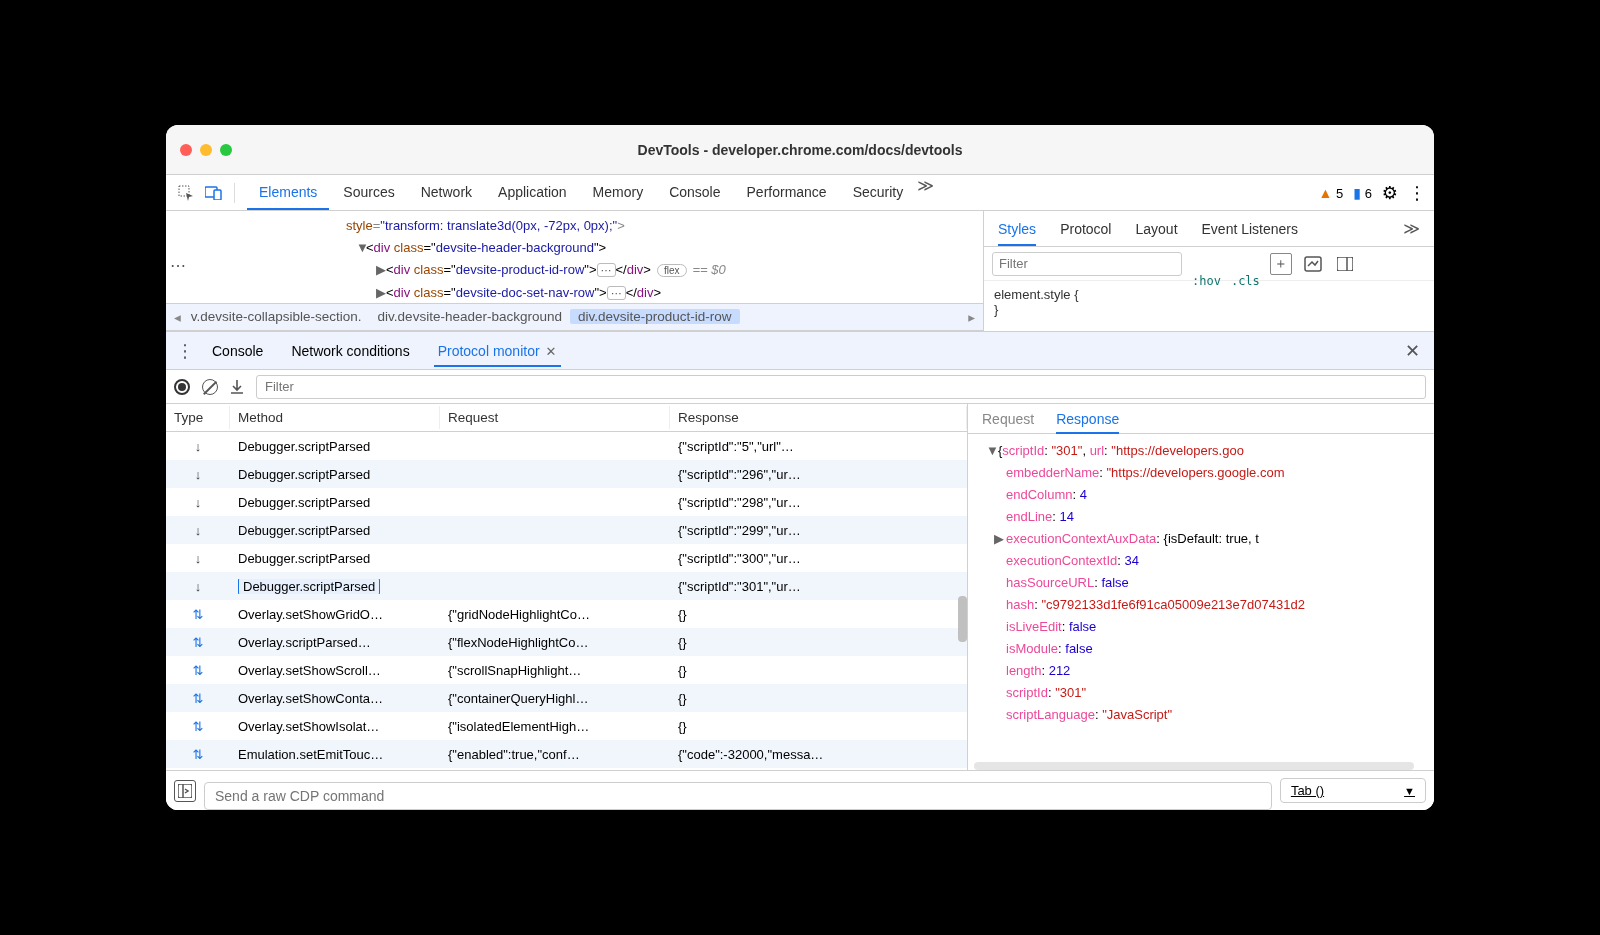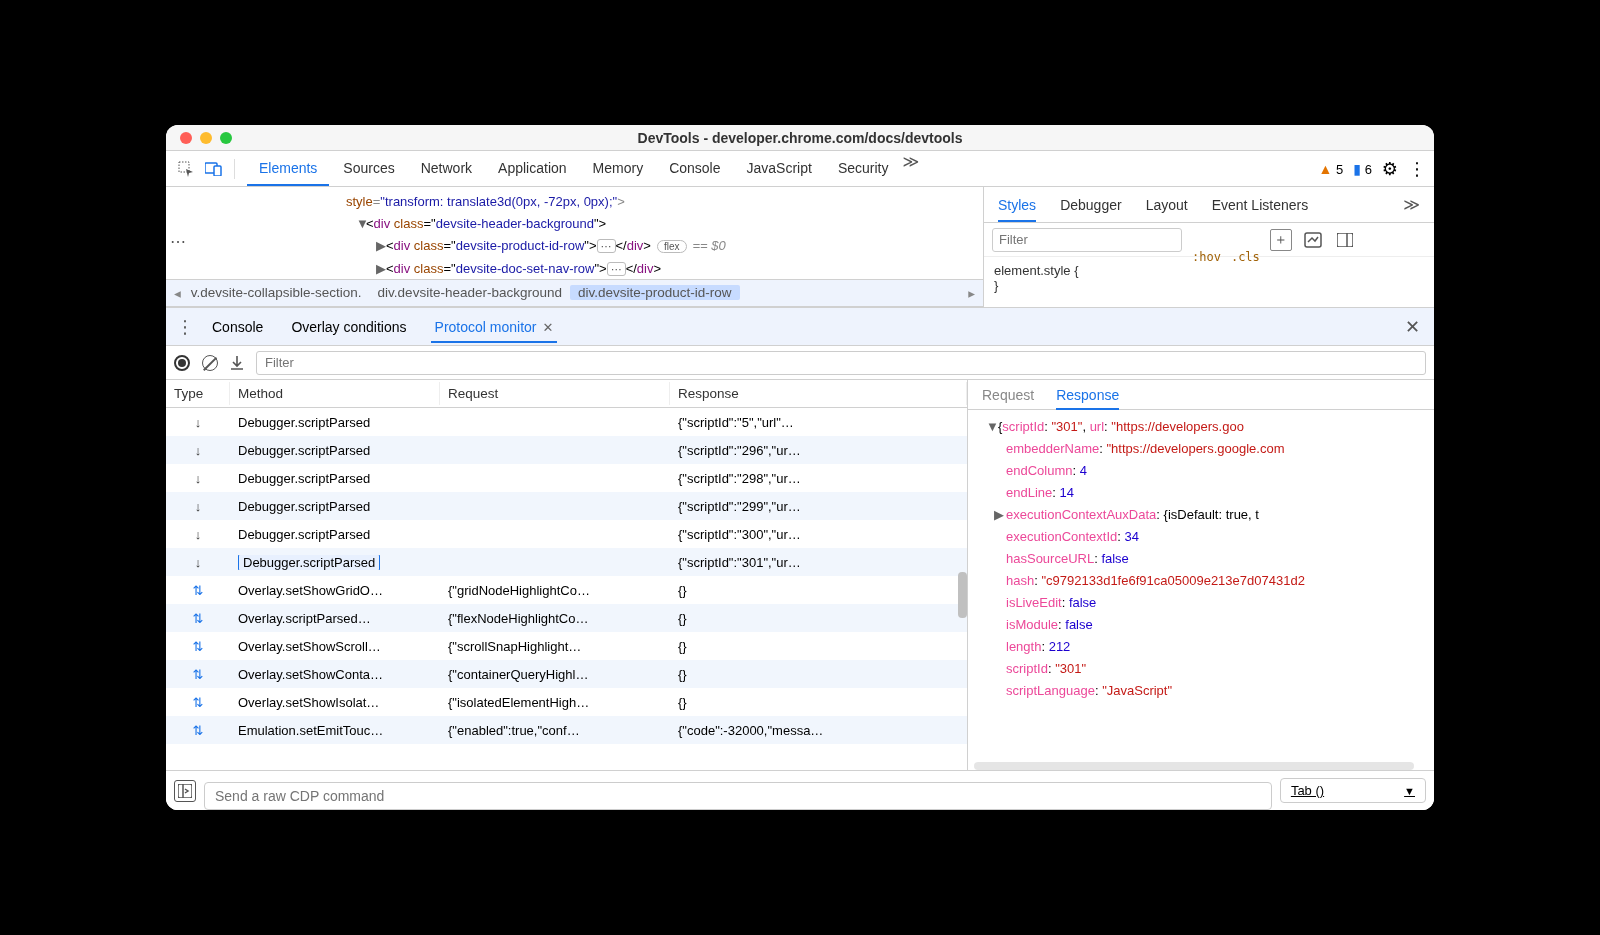--- a/index.html
+++ b/index.html
@@ -1,18 +1,18 @@
 <!DOCTYPE html>
 <html><head>
 <meta charset="utf-8">
 <style>
 * { box-sizing: border-box; margin: 0; padding: 0; font-family: -apple-system, BlinkMacSystemFont, "Segoe UI", Helvetica, Arial, sans-serif; }
 body { background: #000; display: flex; align-items: center; justify-content: center; height: 935px; width: 1600px; }
 .window { width: 1268px; height: 685px; background: #fff; border-radius: 12px; overflow: hidden; box-shadow: 0 30px 80px rgba(0,0,0,.5); display: flex; flex-direction: column; position: relative; }
-.titlebar { height: 26px; display: flex; align-items: center; position: relative; border-bottom: 1px solid #d0d0d0; background: #f6f6f6; }
+.titlebar { height: 50px; display: flex; align-items: center; position: relative; border-bottom: 1px solid #d0d0d0; background: #f6f6f6; }
 .traffic { display: flex; gap: 8px; position: absolute; left: 14px; }
 .dot { width: 12px; height: 12px; border-radius: 50%; }
 .dot.r { background: #ff5f57; } .dot.y { background: #febc2e; } .dot.g { background: #28c840; }
 .title { flex: 1; text-align: center; font-size: 14px; font-weight: 600; color: #333; }
 
 .toolbar { height: 36px; display: flex; align-items: center; border-bottom: 1px solid #d0d0d0; padding: 0 8px; gap: 4px; font-size: 14px; }
 .tb-icon { width: 24px; height: 24px; display: flex; align-items: center; justify-content: center; color: #555; }
 .tabs { display: flex; gap: 2px; margin-left: 4px; }
 .tab { padding: 8px 12px; cursor: pointer; color: #333; font-size: 14px; }
 .tab.active { color: #1a73e8; border-bottom: 2px solid #1a73e8; }
@@ -45,21 +45,21 @@
 .bc-item.sel { background:#c7dbff; border-radius:2px; }
 .bc-arrow { color:#888; padding:0 2px; }
 
 
 .styles-tabs { height:36px; display:flex; align-items:center; gap:24px; padding:0 14px; border-bottom:1px solid #d0d0d0; font-size:14px;}
 .styles-tabs .stab { cursor:pointer; color:#333;}
 .styles-tabs .stab.active { color:#1a73e8; border-bottom:2px solid #1a73e8; padding-bottom:7px; margin-bottom:-9px;}
 .styles-tabs .chevmore{margin-left:auto;}
 .styles-toolbar { height:34px; display:flex; align-items:center; gap:10px; padding:0 8px; border-bottom:1px solid #eee; font-size:13px;}
 .filter-input { flex:0 0 180px; height:24px; border:1px solid #ccc; border-radius:3px; padding:0 6px; font-size:13px; color:#888;}
-.mono-btn { font-family: Menlo, monospace; font-size:12px; color:#a16207; cursor:pointer;margin-top:35px;}
+.mono-btn { font-family: Menlo, monospace; font-size:12px; color:#0f766e; cursor:pointer;margin-top:35px;}
 .icon-btn { width:22px; height:22px; display:flex;align-items:center;justify-content:center; color:#555; border:1px solid transparent;}
 .icon-btn.bordered{border:1px solid #888; border-radius:2px; font-size:14px;}
 .styles-body { padding:6px 10px; font-family:Menlo,monospace; font-size:13px; color:#333;}
 
 
 .drawer { border-top:1px solid #d0d0d0; display:flex; flex-direction:column; background:#fff;}
 .drawer-tabs { height:38px; display:flex; align-items:center; padding:0 6px; font-size:14px; border-bottom:1px solid #d0d0d0; background:#eef3fd;}
 .kebab { width:26px; text-align:center; font-size:18px; color:#555;}
 .dtab { padding:8px 14px; cursor:pointer; position:relative;}
 .dtab.active { color:#1a73e8; }
@@ -146,21 +146,21 @@
         </svg>
     </div>
     <div style="width:1px;height:20px;background:#ddd;margin:0 4px"></div>
     <div class="tabs">
       <div class="tab active">Elements</div>
       <div class="tab">Sources</div>
       <div class="tab">Network</div>
       <div class="tab">Application</div>
       <div class="tab">Memory</div>
       <div class="tab">Console</div>
-      <div class="tab">JavaScript</div>
+      <div class="tab">Performance</div>
       <div class="tab">Security</div>
       <div class="chevmore">≫</div>
     </div>
     <div class="tb-right">
       <span><span class="warn-ico">▲</span> <span>5</span></span>
       <span><span class="issue-ico">▮</span> <span>6</span></span>
       <span style="font-size:18px;">⚙</span>
       <span style="font-size:18px;">⋮</span>
     </div>
   </div>
@@ -178,21 +178,21 @@
         <span class="bc-arrow">◂</span>
         <span class="bc-item">v.devsite-collapsible-section.</span>
         <span class="bc-item">div.devsite-header-background</span>
         <span class="bc-item sel">div.devsite-product-id-row</span>
         <span class="bc-arrow" style="margin-left:auto">▸</span>
       </div>
     </div>
     <div class="right-pane">
       <div class="styles-tabs">
         <span class="stab active">Styles</span>
-        <span class="stab">Debugger</span>
+        <span class="stab">Protocol</span>
         <span class="stab">Layout</span>
         <span class="stab">Event Listeners</span>
         <span class="chevmore">≫</span>
       </div>
       <div class="styles-toolbar">
         <input class="filter-input" placeholder="Filter" style="">
         <span class="mono-btn">:hov</span>
         <span class="mono-btn">.cls</span>
         <span class="icon-btn bordered">＋</span>
         <span class="icon-btn">
@@ -212,21 +212,21 @@
         <div>element.style {</div>
         <div>}</div>
       </div>
     </div>
   </div>
 
   <div class="drawer" style="flex:1;">
     <div class="drawer-tabs">
       <span class="kebab">⋮</span>
       <span class="dtab">Console</span>
-      <span class="dtab">Overlay conditions</span>
+      <span class="dtab">Network conditions</span>
       <span class="dtab active"><span>Protocol monitor</span><span class="x">✕</span></span>
       <span class="drawer-close">✕</span>
     </div>
 
     <div class="drawer-filterbar">
       <div class="rec-icon"></div>
       <div class="clear-icon"></div>
       <div class="dl-icon">
         <svg width="14" height="16" viewBox="0 0 14 16">
             <path d="M7 1 V10 M3 7 L7 11 L11 7 M1 14 H13" fill="none" stroke="#555" stroke-width="1.6"></path>

